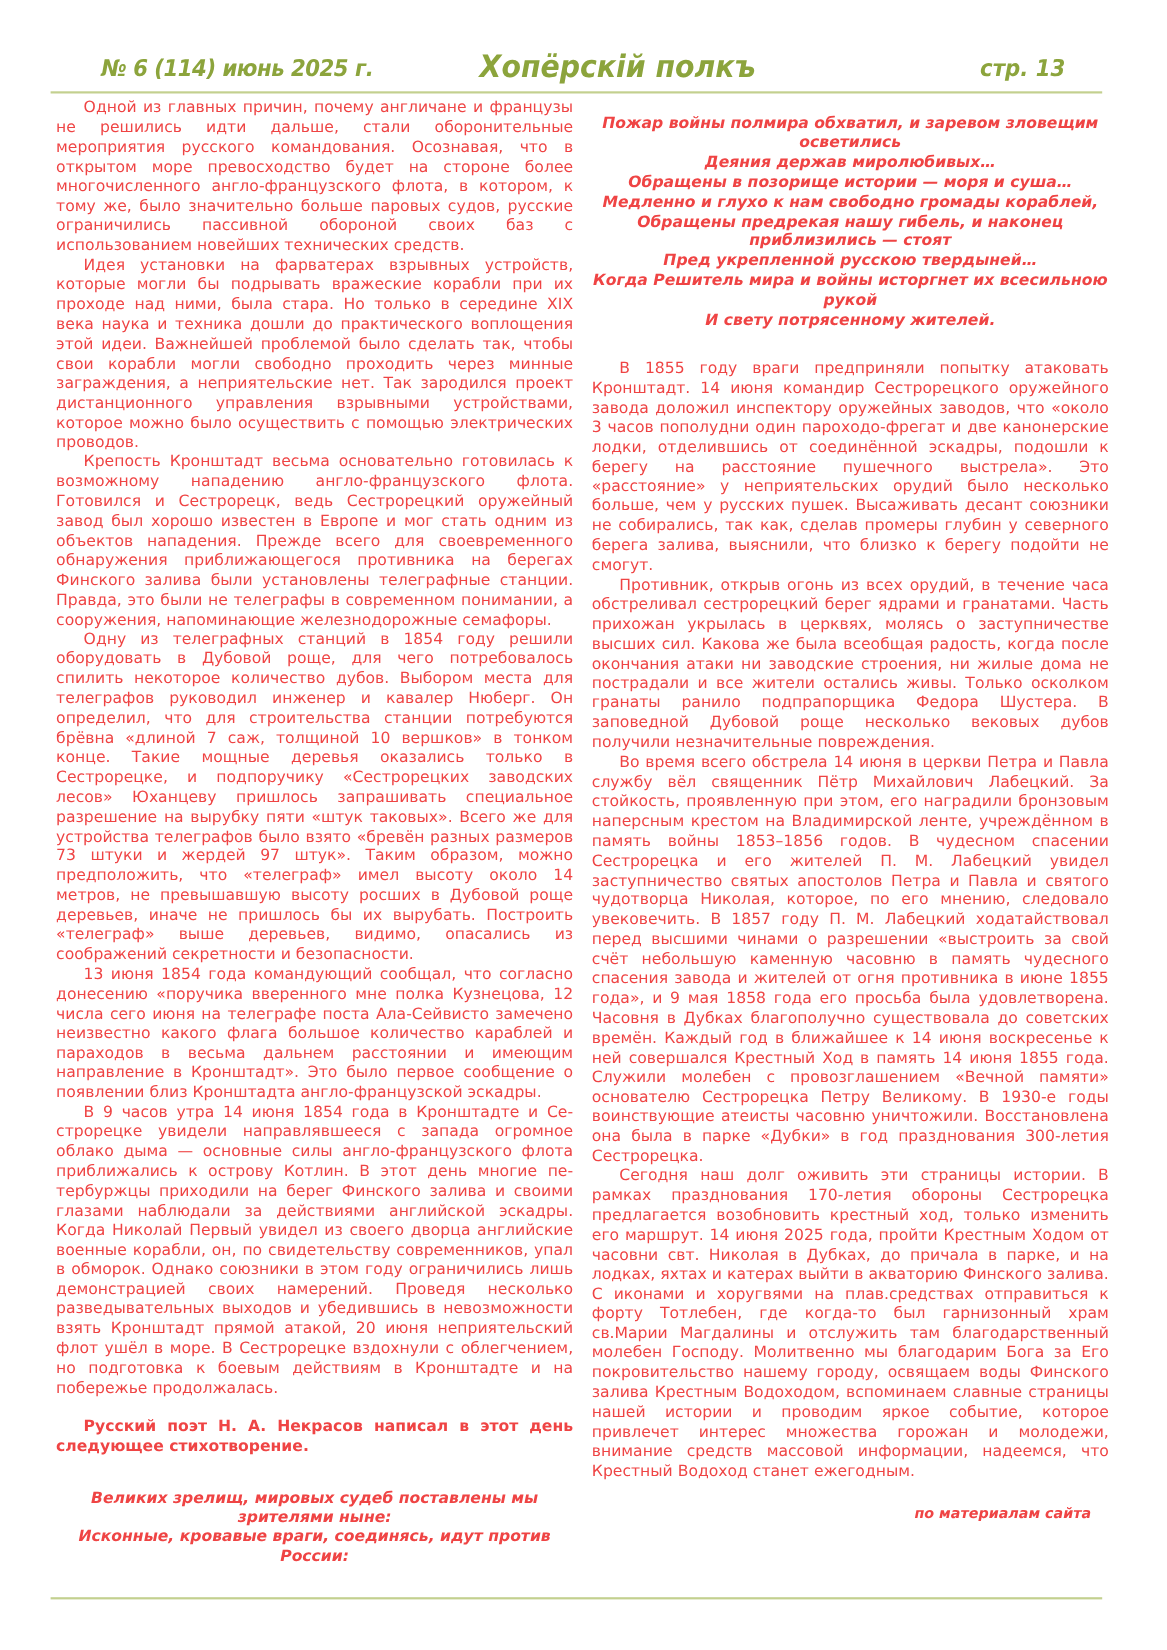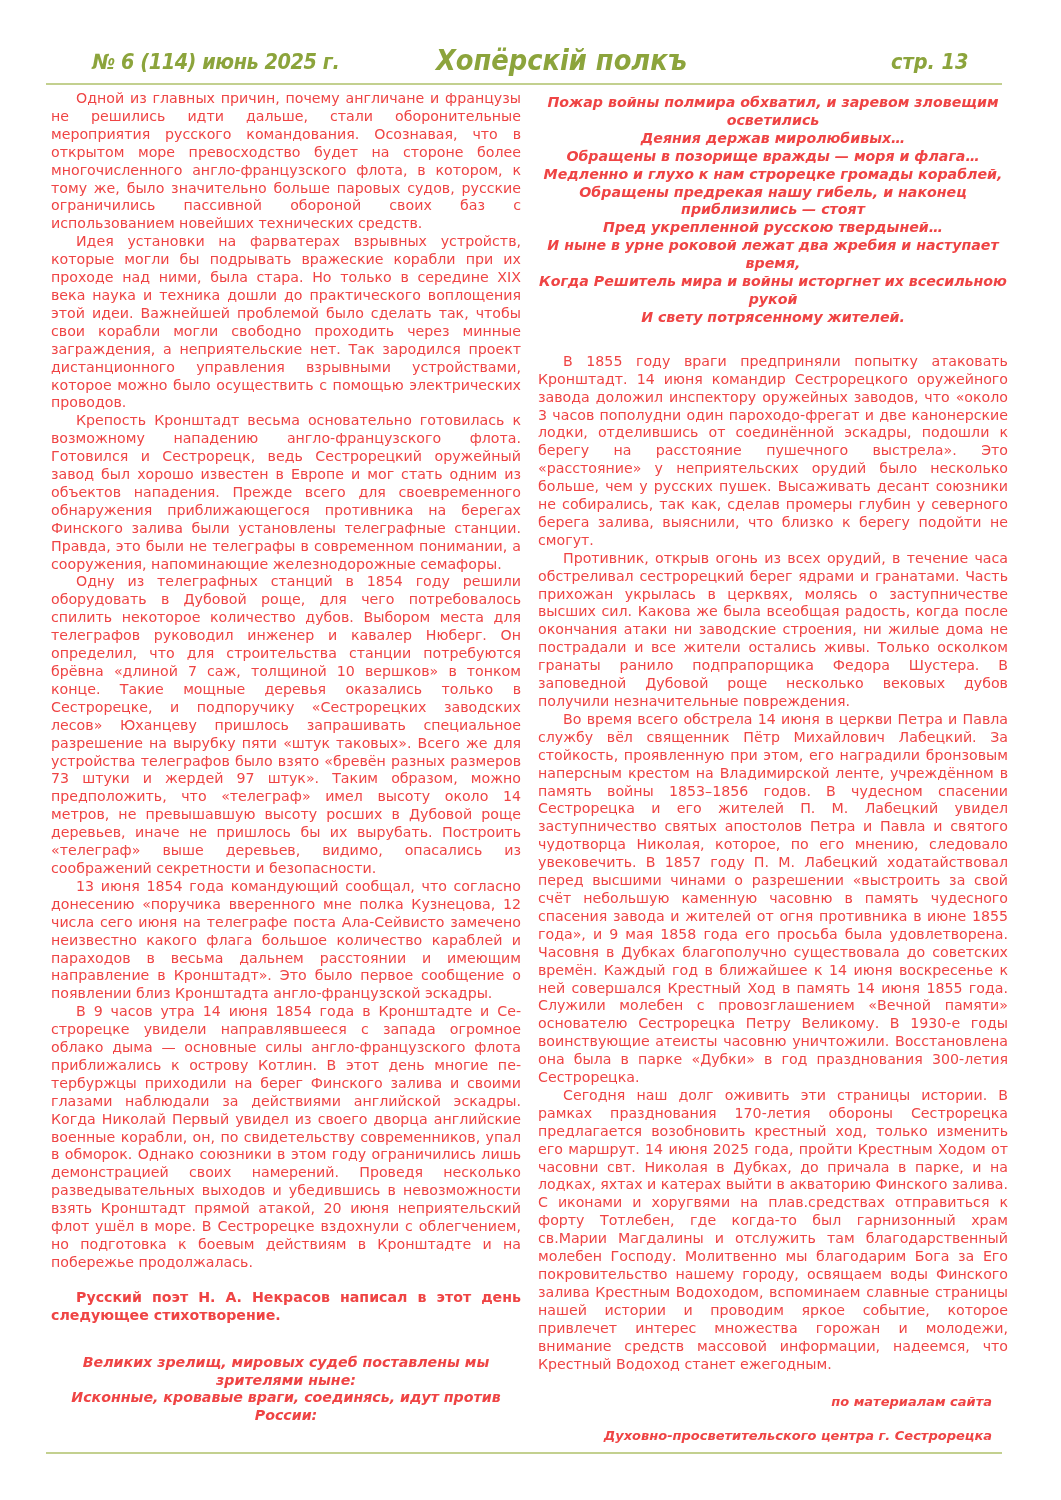--- a/index.html
+++ b/index.html
@@ -45,36 +45,34 @@
     <p>13 июня 1854 года командующий сообщал, что со­гласно донесению «поручика вверенного мне полка Куз­нецова, 12 числа сего июня на телеграфе поста Ала-Сей­висто замечено неизвестно какого флага большое коли­чество караблей и параходов в весьма дальнем расстоя­нии и имеющим направление в Кронштадт». Это было первое сообщение о появлении близ Кронштадта англо-французской эскадры.</p>
     <p>В 9 часов утра 14 июня 1854 года в Кронштадте и Се­строрецке увидели направлявшееся с запада огромное облако дыма — основные силы англо-французского флота приближались к острову Котлин. В этот день многие пе­тербуржцы приходили на берег Финского залива и свои­ми глазами наблюдали за действиями английской эскад­ры. Когда Николай Первый увидел из своего дворца ан­глийские военные корабли, он, по свидетельству совре­менников, упал в обморок. Однако союзники в этом году ограничились лишь демонстрацией своих намерений. Проведя несколько разведывательных выходов и убедив­шись в невозможности взять Кронштадт прямой атакой, 20 июня неприятельский флот ушёл в море. В Сестрорец­ке вздохнули с облегчением, но подготовка к боевым дей­ствиям в Кронштадте и на побережье продолжалась.</p>
     <p class="intro">Русский поэт Н. А. Некрасов написал в этот день следующее стихотворение.</p>
     <div class="poem-block">
       <p class="poem">Великих зрелищ, мировых судеб поставлены мы зрителями ныне:</p>
       <p class="poem">Исконные, кровавые враги, соединясь, идут против России:</p>
     </div>
   </div>
 
   <div class="col col-right">
-    <div class="poem-block" style="margin-top:4px;">
+    <div class="poem-block" style="margin-top:14px;">
       <p class="poem">Пожар войны полмира обхватил, и заревом зловещим осветились</p>
       <p class="poem">Деяния держав миролюбивых…</p>
-      <p class="poem">Обращены в позорище вражды — моря и флага…</p>
-      <p class="poem">Медленно и глухо к нам строрецке громады кораблей,</p>
+      <p class="poem">Обращены в позорище истории — моря и суша…</p>
+      <p class="poem">Медленно и глухо к нам свободно громады кораблей,</p>
       <p class="poem">Обращены предрекая нашу гибель, и наконец приблизились — стоят</p>
       <p class="poem">Пред укрепленной русскою твердыней…</p>
-      <p class="poem">И ныне в урне роковой лежат два жребия и наступает время,</p>
       <p class="poem">Когда Решитель мира и войны исторгнет их всесильною рукой</p>
       <p class="poem">И свету потрясенному жителей.</p>
     </div>
     <div class="gap" style="height:26px;"></div>
     <p>В 1855 году враги предприняли попытку атаковать Кронштадт. 14 июня командир Сестрорецкого оружей­ного завода доложил инспектору оружейных заводов, что «около 3 часов пополудни один пароходо-фрегат и две канонерские лодки, отделившись от соединённой эскадры, подошли к берегу на расстояние пушечного выстрела». Это «расстояние» у неприятельских орудий было несколько больше, чем у русских пушек. Высажи­вать десант союзники не собирались, так как, сделав промеры глубин у северного берега залива, выяснили, что близко к берегу подойти не смогут.</p>
     <p>Противник, открыв огонь из всех орудий, в течение часа обстреливал сестрорецкий берег ядрами и граната­ми. Часть прихожан укрылась в церквях, молясь о за­ступничестве высших сил. Какова же была всеобщая ра­дость, когда после окончания атаки ни заводские строе­ния, ни жилые дома не пострадали и все жители оста­лись живы. Только осколком гранаты ранило подпрапор­щика Федора Шустера. В заповедной Дубовой роще несколько вековых дубов получили незначительные по­вреждения.</p>
     <p>Во время всего обстрела 14 июня в церкви Петра и Пав­ла службу вёл священник Пётр Михайлович Лабецкий. За стойкость, проявленную при этом, его наградили бронзо­вым наперсным крестом на Владимирской ленте, учре­ждённом в память войны 1853–1856 годов. В чудесном спасении Сестрорецка и его жителей П. М. Лабецкий уви­дел заступничество святых апостолов Петра и Павла и свя­того чудотворца Николая, которое, по его мнению, следо­вало увековечить. В 1857 году П. М. Лабецкий хода­тайствовал перед высшими чинами о разрешении «вы­строить за свой счёт небольшую каменную часовню в па­мять чудесного спасения завода и жителей от огня про­тивника в июне 1855 года», и 9 мая 1858 года его просьба была удовлетворена. Часовня в Дубках благополучно су­ществовала до советских времён. Каждый год в бли­жайшее к 14 июня воскресенье к ней совершался Крест­ный Ход в память 14 июня 1855 года. Служили молебен с провозглашением «Вечной памяти» основателю Сестро­рецка Петру Великому. В 1930-е годы воинствующие атеи­сты часовню уничтожили. Восстановлена она была в парке «Дубки» в год празднования 300-летия Сестрорецка.</p>
     <p>Сегодня наш долг оживить эти страницы истории. В рамках празднования 170-летия обороны Сестрорецка предлагается возобновить крестный ход, только изме­нить его маршрут. 14 июня 2025 года, пройти Крестным Ходом от часовни свт. Николая в Дубках, до причала в парке, и на лодках, яхтах и катерах выйти в акваторию Финского залива. С иконами и хоругвями на плав.сред­ствах отправиться к форту Тотлебен, где когда-то  был гарнизонный храм св.Марии Магдалины и отслужить там благодарственный молебен Господу. Молитвенно мы благодарим Бога за Его покровительство нашему городу, освящаем воды Финского залива Крестным Водоходом, вспоминаем славные страницы нашей истории и прово­дим яркое событие, которое привлечет интерес множе­ства горожан и молодежи, внимание средств массовой информации, надеемся, что Крестный Водоход станет ежегодным.</p>
     <div class="credit-block">
       <p class="credit">по материалам сайта</p>
-      <p class="credit">Духовно-просветительского центра г. Сестрорецка</p>
     </div>
   </div>
 
   <div class="rule-bottom"></div>
 </div>
 
 </body></html>

